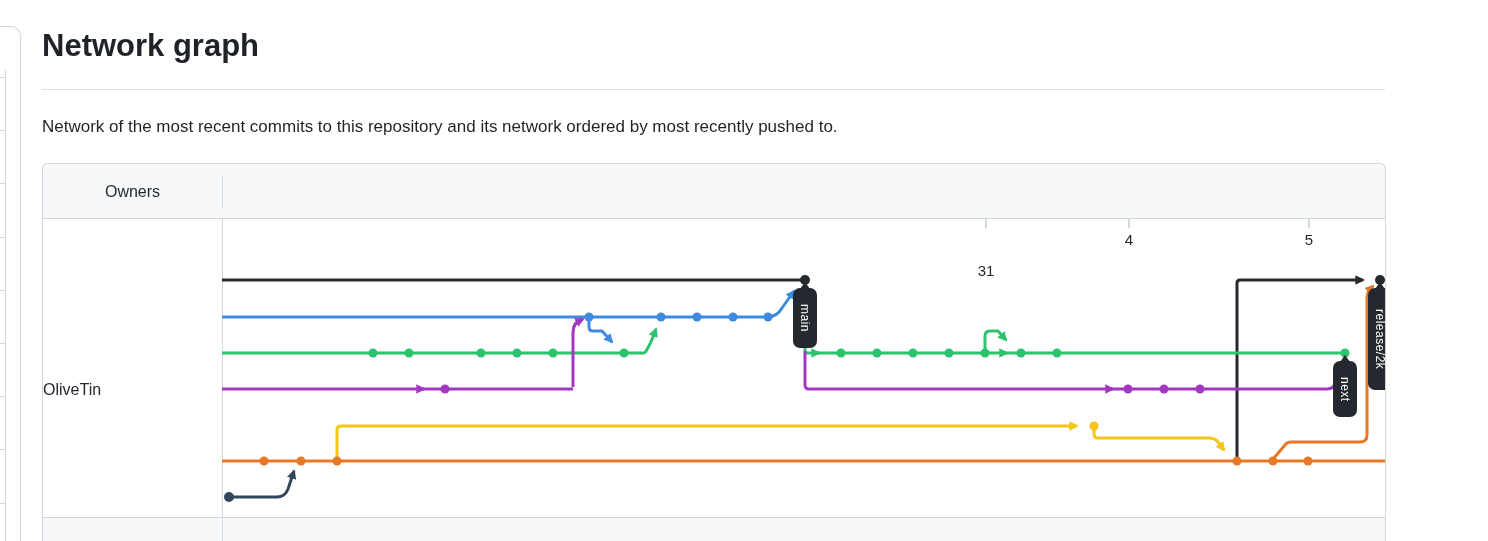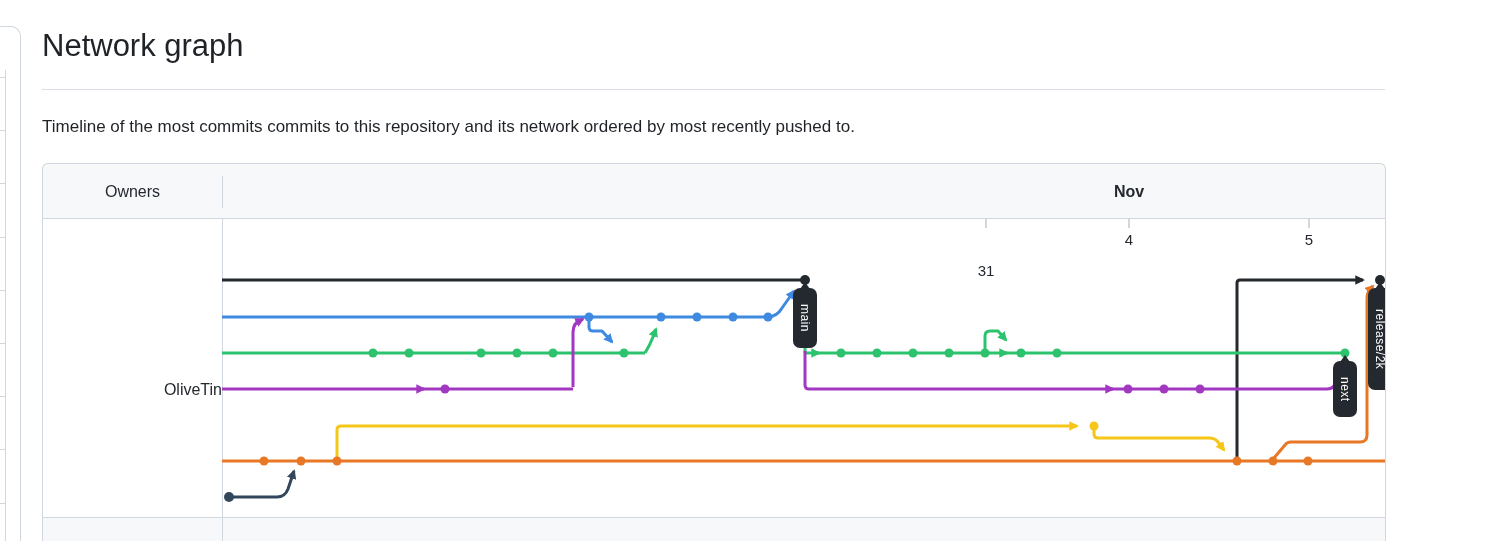--- a/index.html
+++ b/index.html
@@ -3,37 +3,37 @@
 <meta charset="utf-8">
 <style>
   html,body{margin:0;padding:0;background:#ffffff;width:1488px;height:541px;overflow:hidden;
     font-family:"Liberation Sans","DejaVu Sans",sans-serif;color:#1f2328;}
   
   .left-card{position:absolute;left:-30px;top:26px;width:49px;height:520px;
     border:1px solid var(--border,#d0d7de);border-bottom:none;border-radius:0 10px 0 0;background:#fff;}
   .left-line{position:absolute;left:5px;top:70px;width:1px;height:471px;background:var(--border,#d0d7de);}
   .left-tick{position:absolute;left:0;width:6px;height:1px;background:var(--border,#d0d7de);}
   
-  .page-title{position:absolute;left:42px;top:28px;margin:0;font-size:31px;font-weight:400;color:#1f2328;}
+  .page-title{position:absolute;left:42px;top:28px;margin:0;font-size:31px;font-weight:700;color:#1f2328;}
   .title-rule{position:absolute;left:42px;top:89px;width:1343px;height:1px;background:#d8dee4;}
   .page-subtitle{position:absolute;left:42px;top:117px;margin:0;font-size:17px;font-weight:400;color:#1f2328;}
   
   .panel{position:absolute;left:42px;top:163px;width:1344px;height:378px;box-sizing:border-box;
     border:1px solid var(--border,#d0d7de);border-bottom:none;border-radius:6px 6px 0 0;background:#bef264;overflow:hidden;}
   .panel-header{position:absolute;left:0;top:0;width:100%;height:55px;box-sizing:border-box;
     background:var(--header-bg,#f6f8fa);border-bottom:1px solid var(--border,#d0d7de);}
   .owners-cell{position:absolute;left:0;top:0;width:179px;height:55px;display:flex;align-items:center;justify-content:center;
     font-size:16px;color:#24292f;}
   .header-divider{position:absolute;left:179px;top:12px;width:1px;height:32px;background:var(--border,#d0d7de);}
   .month-label{position:absolute;left:1046px;top:0;width:80px;height:55px;display:flex;align-items:center;justify-content:center;
     font-weight:700;font-size:16px;color:#24292f;}
   .row-main{position:absolute;left:0;top:55px;width:100%;height:298px;background:#fff;border-bottom:1px solid var(--border,#d0d7de);}
   .row-next{position:absolute;left:0;top:354px;width:100%;height:24px;background:var(--header-bg,#f6f8fa);}
   .col-divider{position:absolute;left:179px;top:55px;width:1px;height:323px;background:var(--border,#d0d7de);}
-  .owner-cell{position:absolute;left:0;top:212px;width:179px;height:28px;display:flex;align-items:center;justify-content:flex-end;}
+  .owner-cell{position:absolute;left:0;top:212px;width:179px;height:28px;display:flex;align-items:center;justify-content:flex-start;}
   .owner-link{font-size:16px;color:#24292f;text-decoration:none;cursor:pointer;}
   .date-tick{position:absolute;top:55px;width:2px;height:9px;background:var(--border,#d0d7de);}
   .date-label{position:absolute;top:67px;width:40px;text-align:center;font-size:15px;color:#24292f;}
   
   .panel-clip{position:absolute;left:43px;top:164px;width:1342px;height:377px;overflow:hidden;}
   .graph-origin{position:absolute;left:-43px;top:-164px;width:1488px;height:541px;cursor:grab;}
   #graph-svg{position:absolute;left:0;top:0;}
   .branch-label{position:absolute;background:var(--label-bg,#24292f);border-radius:7px;
     display:flex;align-items:center;justify-content:center;}
   .branch-label::before{content:"";position:absolute;top:-6px;left:50%;margin-left:-5px;
@@ -52,27 +52,26 @@
     <div class="left-tick" style="top: 236.6px;"></div>
     <div class="left-tick" style="top: 289.8px;"></div>
     <div class="left-tick" style="top: 343px;"></div>
     <div class="left-tick" style="top: 396.2px;"></div>
     <div class="left-tick" style="top: 449.4px;"></div>
     <div class="left-tick" style="top: 502.6px;"></div>
   </div>
 
 <h1 class="page-title">Network graph</h1>
 <div class="title-rule"></div>
-<p class="page-subtitle">Timeline of the most commits commits to this repository and its network ordered by most recently pushed to.</p>
+<p class="page-subtitle">Network of the most recent commits to this repository and its network ordered by most recently pushed to.</p>
 
 <div class="panel">
   <div class="panel-header">
     <div class="owners-cell">Owners</div>
     <div class="header-divider"></div>
-    <div class="month-label">Nov</div>
   </div>
   <div class="row-main"></div>
   <div class="row-next"></div>
   <div class="col-divider"></div>
 
   <div class="date-tick" style="left: 942px;"></div>
   <div class="date-tick" style="left: 1085px;"></div>
   <div class="date-tick" style="left: 1265px;"></div>
   <div class="date-label" style="left: 923px; margin-top: 31px;">31</div>
   <div class="date-label" style="left: 1066px;">4</div>

